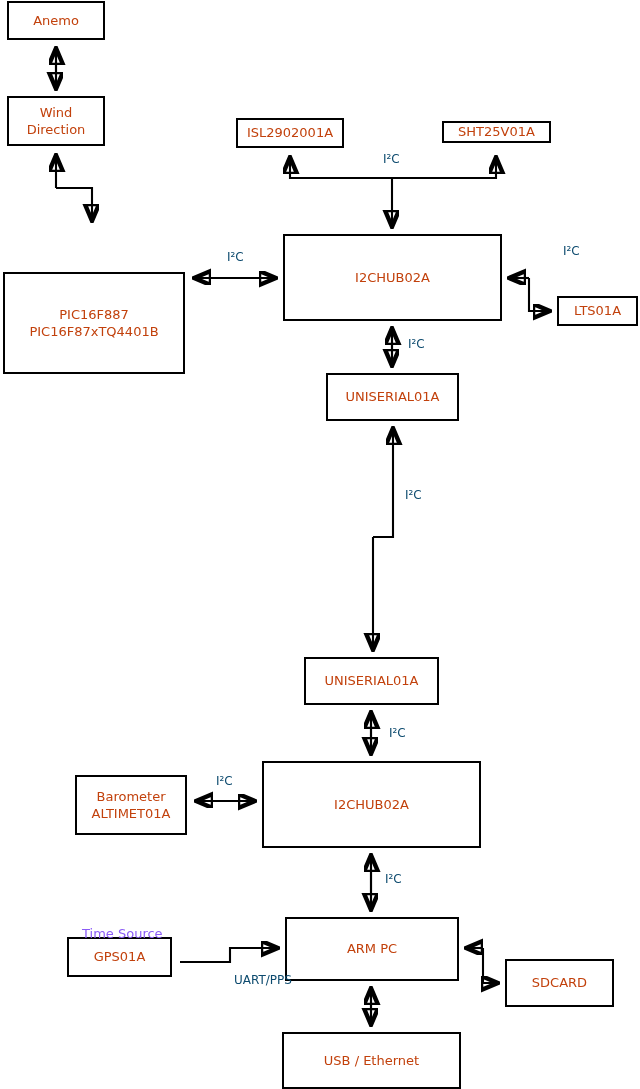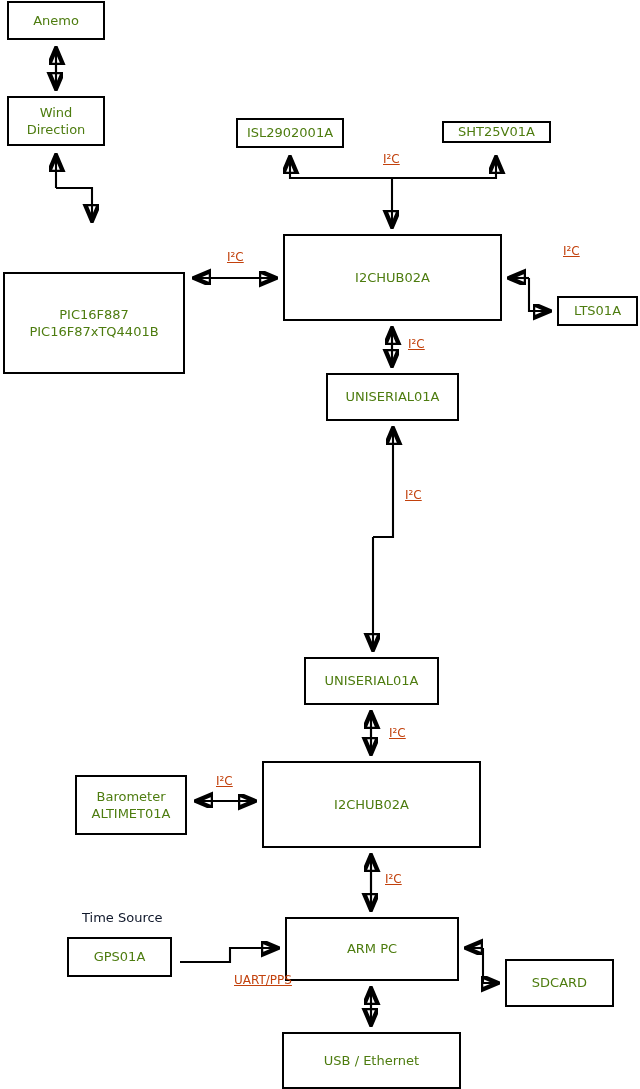--- a/index.html
+++ b/index.html
@@ -17,43 +17,43 @@
   }
   .node {
     position: absolute;
     box-sizing: border-box;
     border: 2px solid #000000;
     background: #ffffff;
     display: flex;
     align-items: center;
     justify-content: center;
     text-align: center;
-    color: #4d7c0f;
+    color: #c2410c;
     font-size: 13px;
     line-height: 1.32;
     white-space: pre-line;
     z-index: 3;
   }
   .edge-label {
     position: absolute;
-    color: #c2410c;
+    color: #0c4a6e;
     font-size: 12px;
     line-height: 1;
     white-space: nowrap;
     z-index: 4;
     background: transparent;
-    text-decoration: underline;
   }
   .free-label {
     position: absolute;
-    color: #0f172a;
+    color: #8b5cf6;
     font-size: 13px;
     line-height: 1;
     white-space: nowrap;
     z-index: 4;
+    margin-top: 16px;
   }
   svg#wires {
     position: absolute;
     left: 0;
     top: 0;
     width: 640px;
     height: 1089px;
     z-index: 1;
     overflow: visible;
   }

